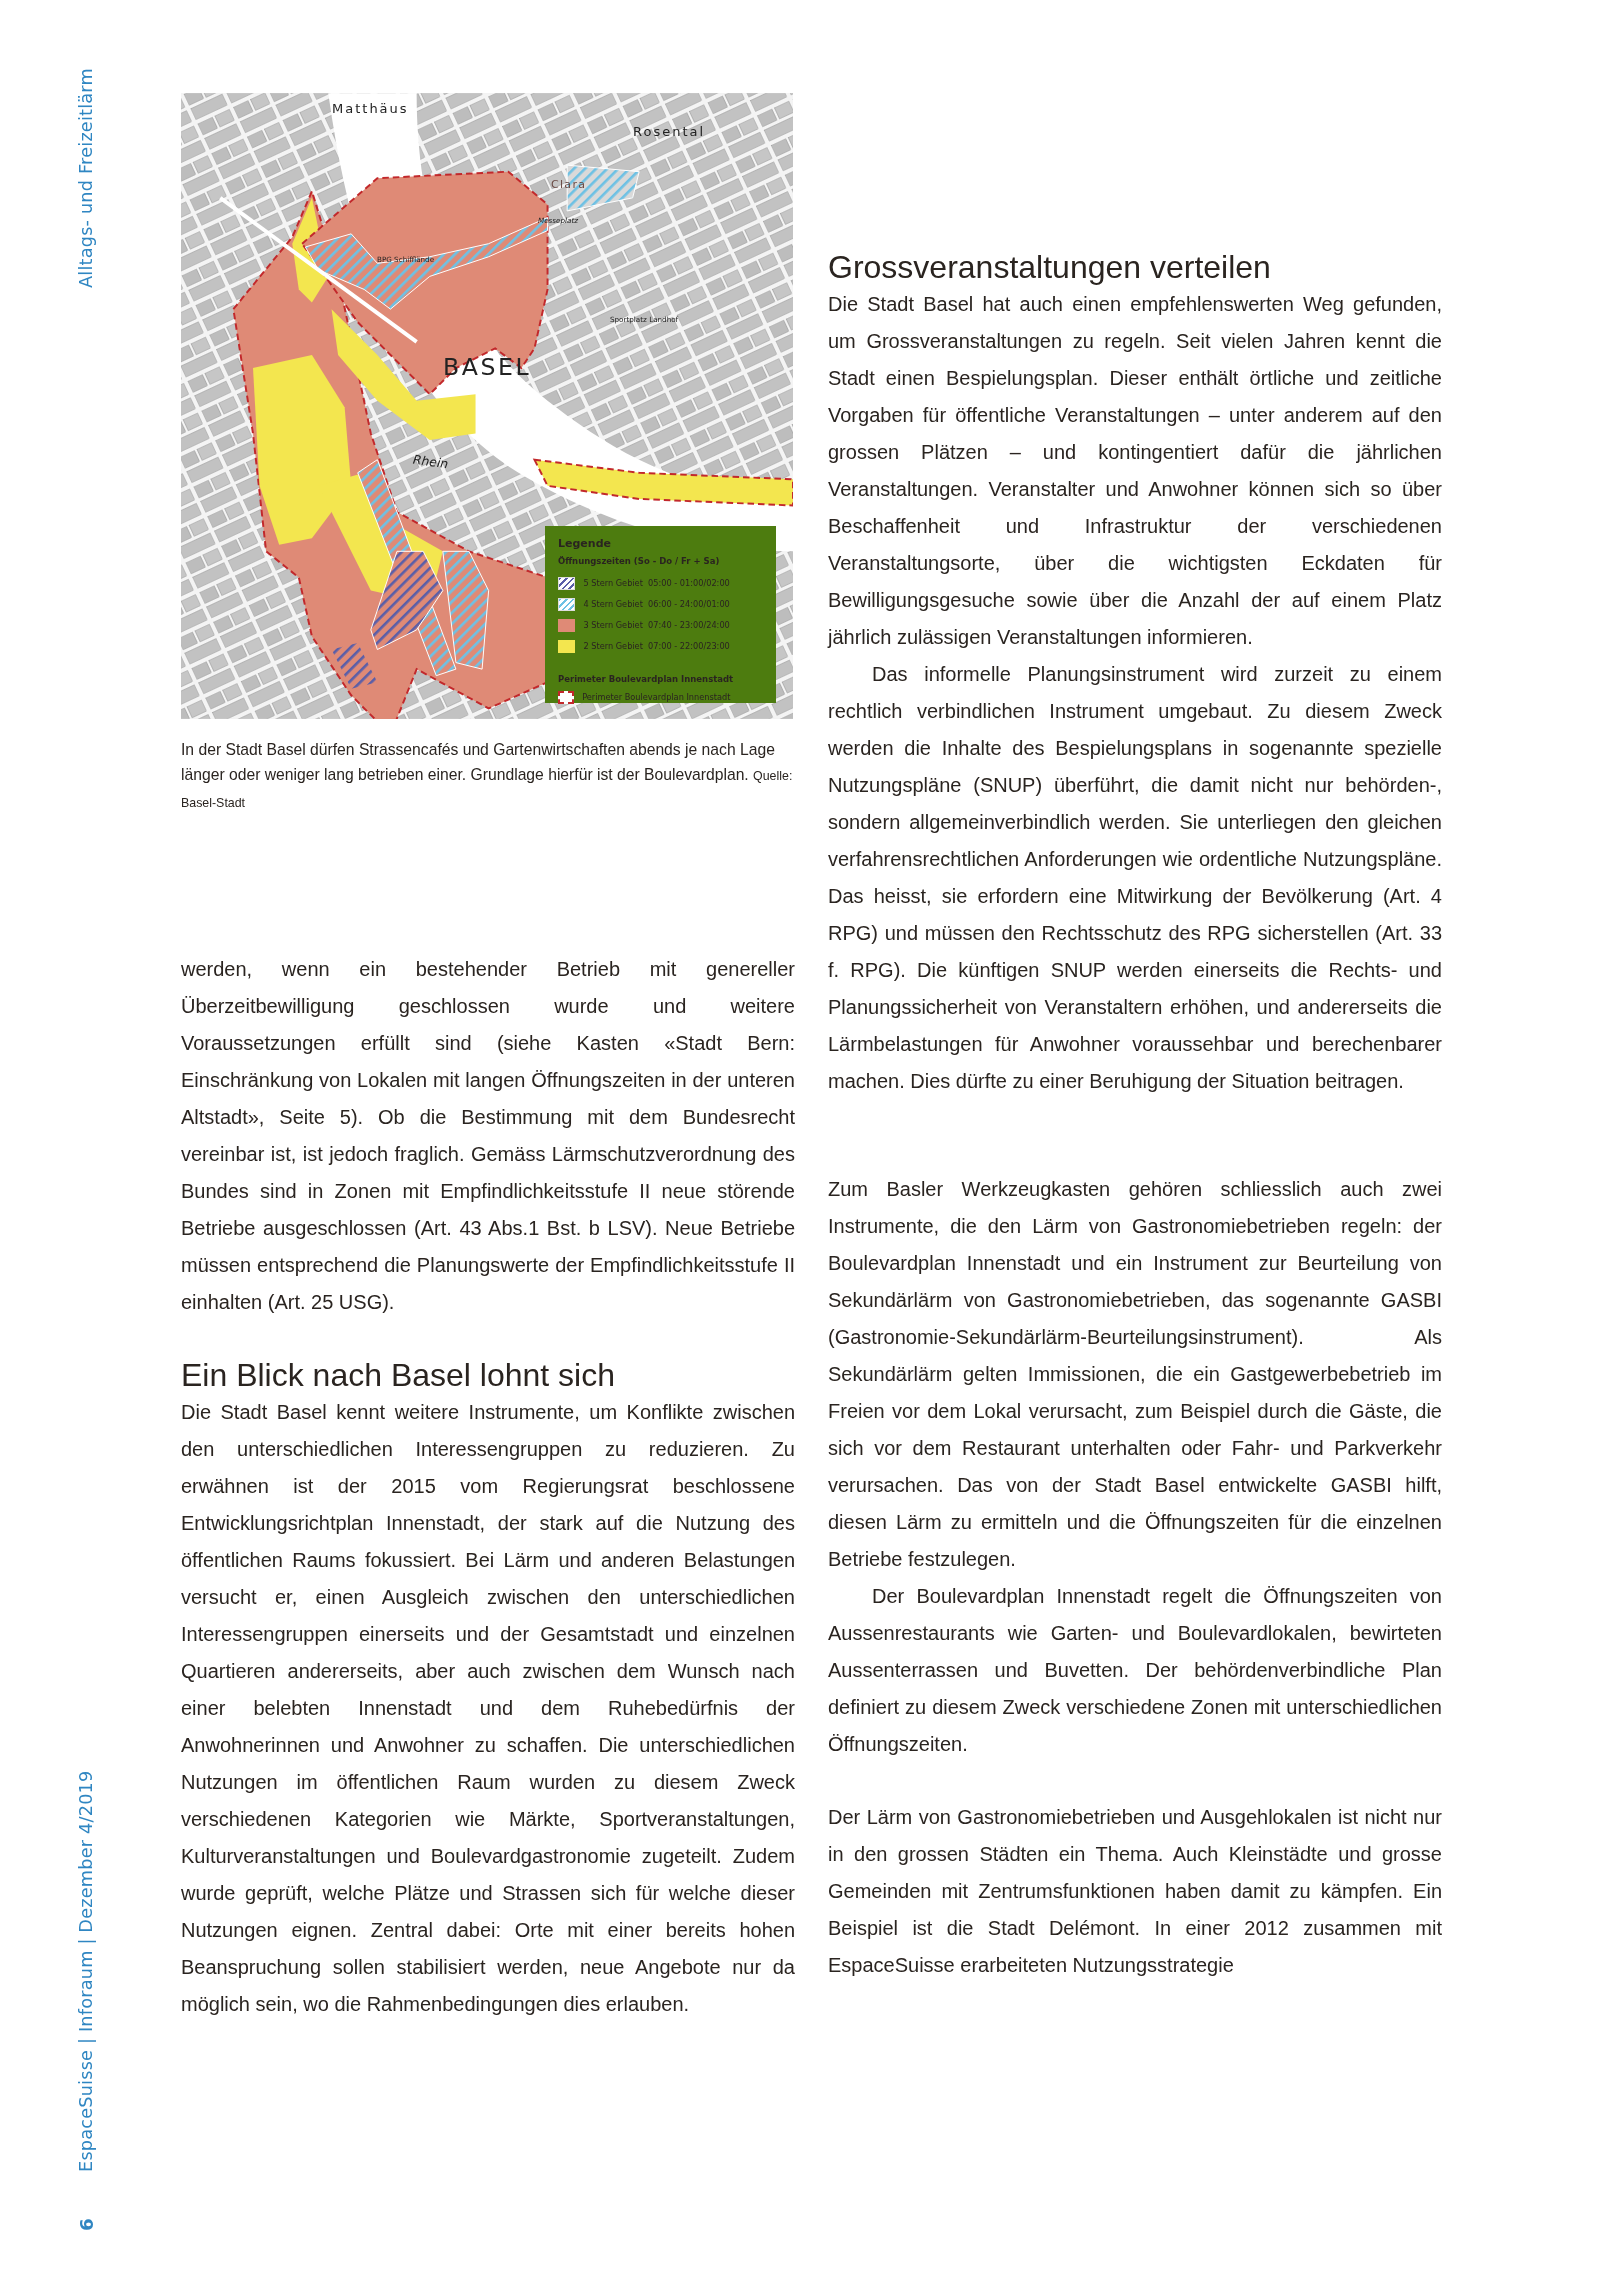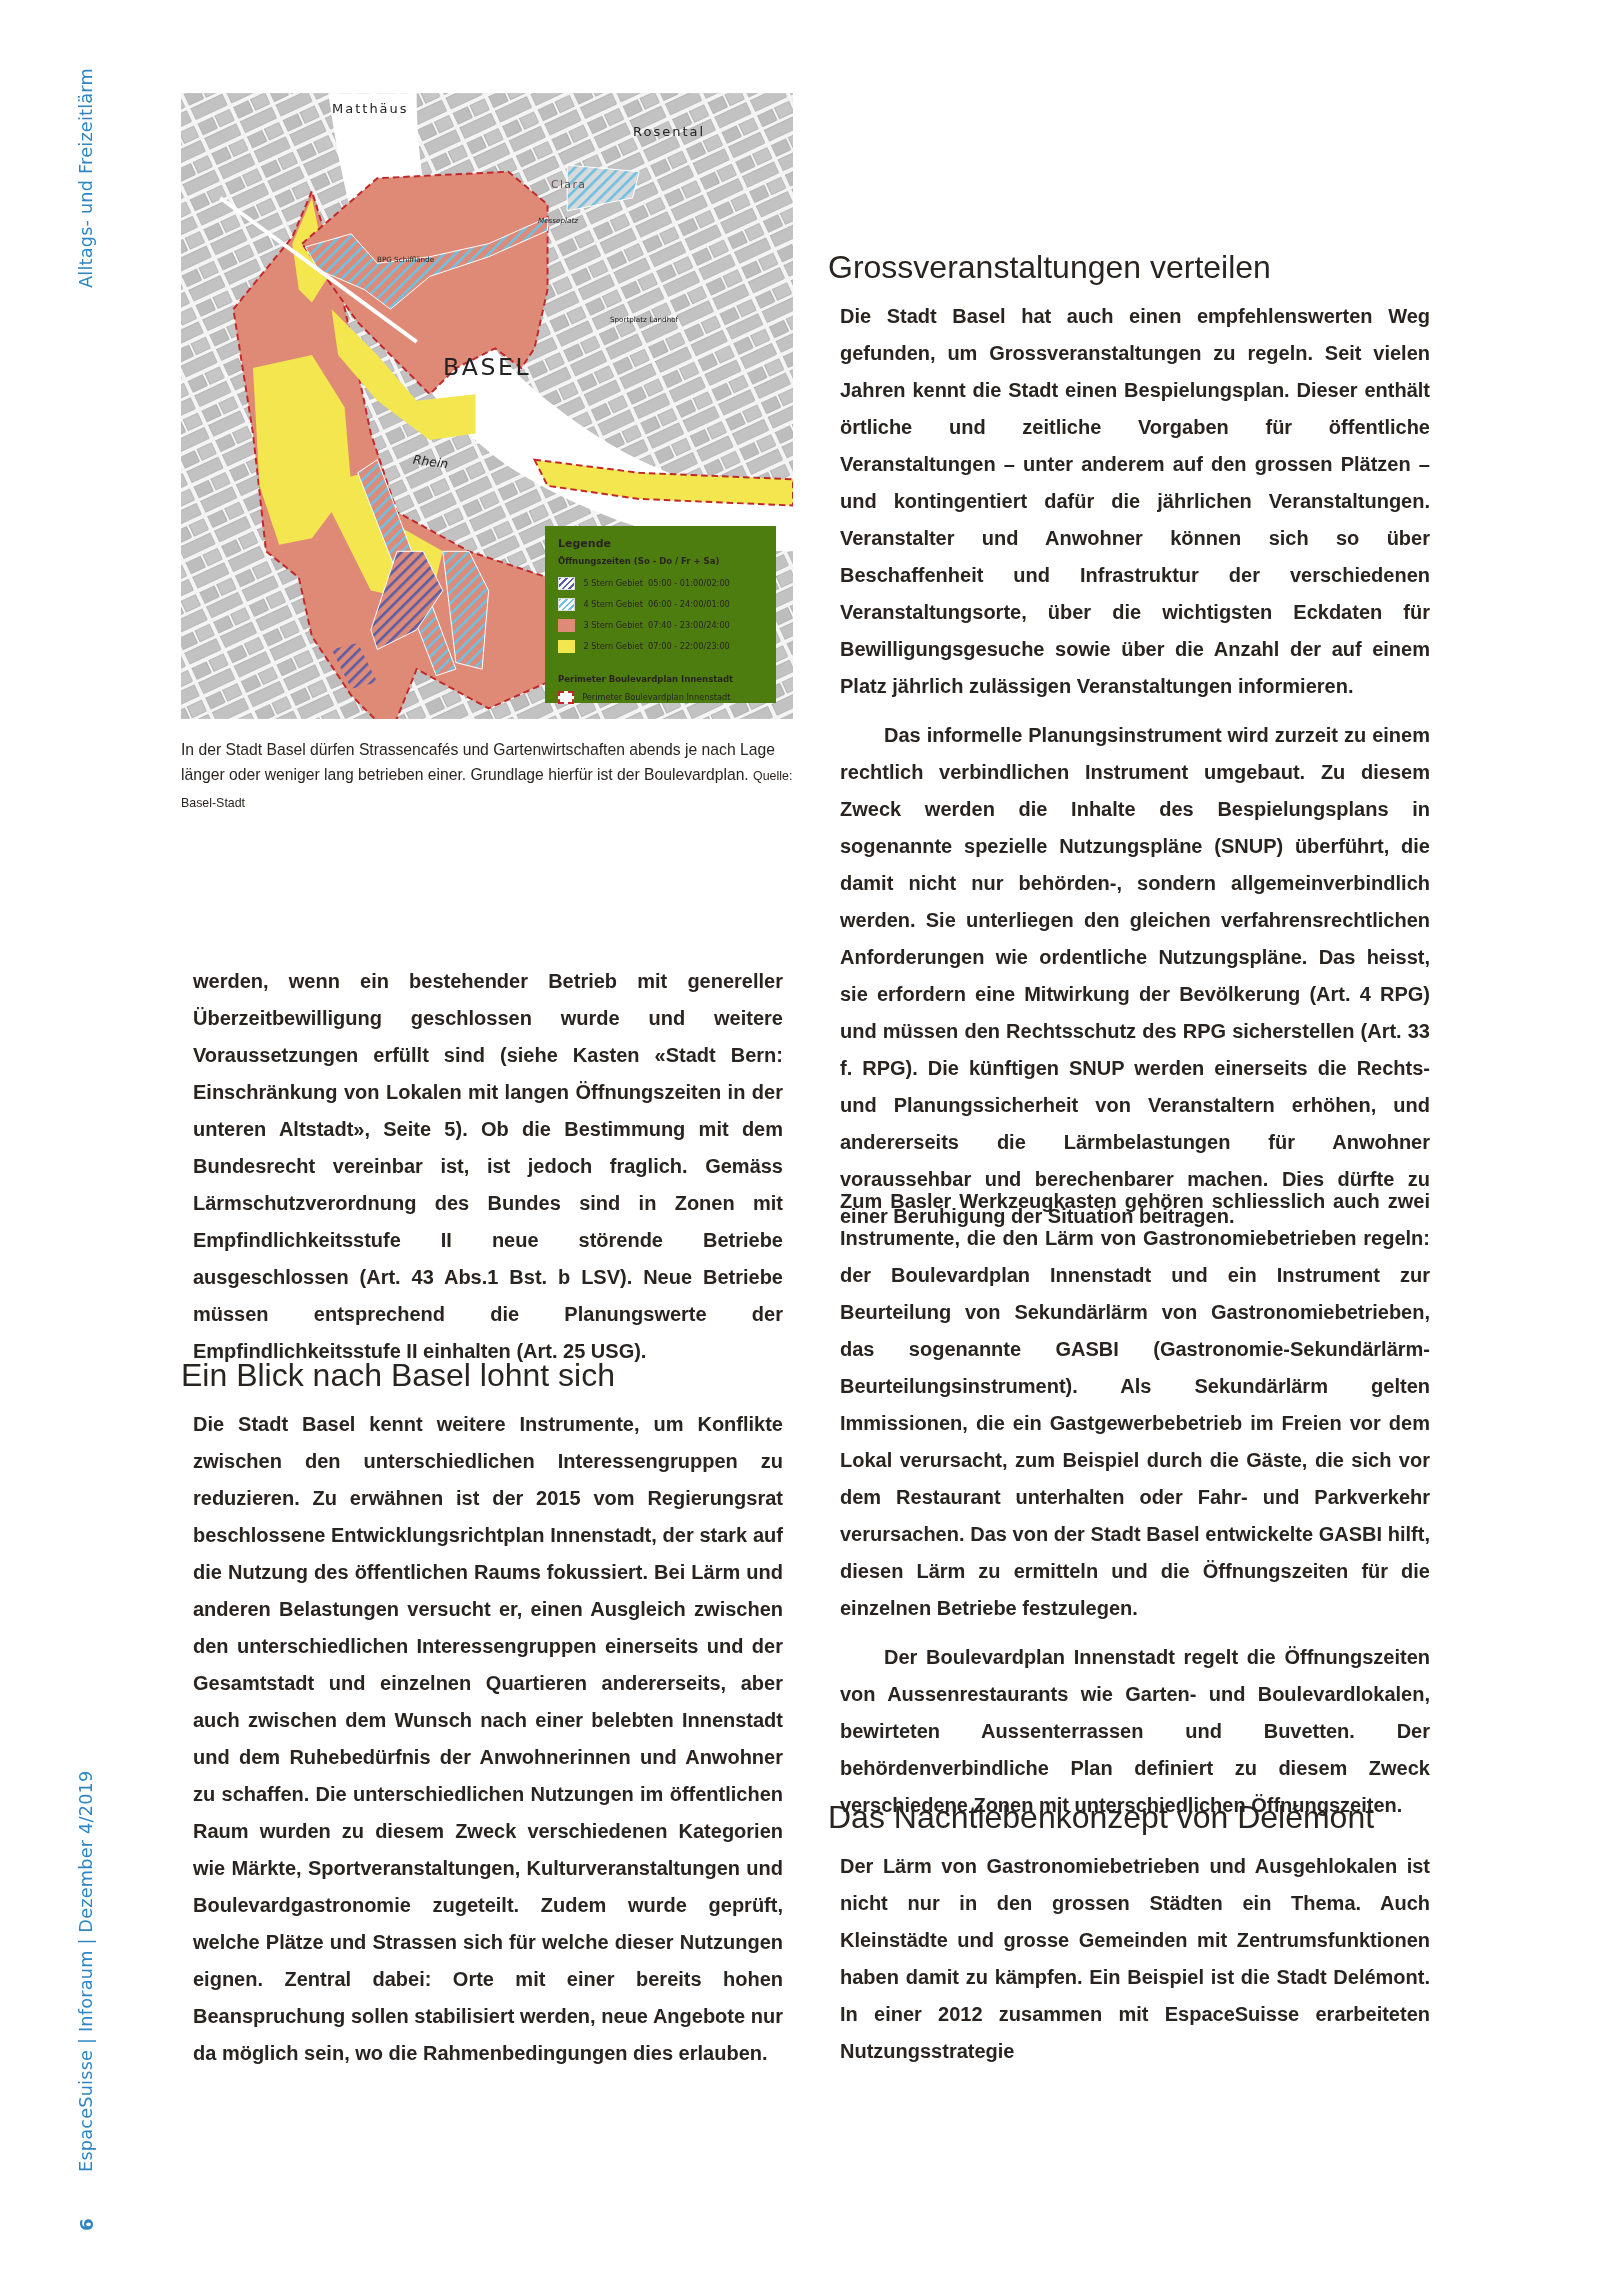--- a/index.html
+++ b/index.html
@@ -43,21 +43,21 @@
   
   #caption {
     position: absolute; left: 181px; top: 737px; width: 612px;
     font-size: 15.7px; line-height: 25px; color: #2a2420;
     font-family: "Liberation Sans", sans-serif;
   }
   #caption .source { font-size: 12.4px; }
 
   
   .col { position: absolute; width: 614px; font-size: 20px; line-height: 37px; color: #2a2420; text-align: justify; font-family: "Liberation Sans", sans-serif; }
-  .col p { margin: 12px; font-weight: bold; }
+  .col p { margin: 0; }
   .col p.indent { text-indent: 44px; }
   .col h2 { margin: 0; font-weight: normal; font-size: 32px; line-height: 37px; color: #2a2420; font-family: "Liberation Sans", sans-serif; }
   #col-left-1 { left: 181px; top: 951px; }
   #col-left-2 { left: 181px; top: 1357px; }
   #col-right-1 { left: 828px; top: 249px; }
   #col-right-2 { left: 828px; top: 1171px; }
   #col-right-3 { left: 828px; top: 1799px; }
 </style>
 </head>
 <body>
@@ -168,16 +168,15 @@
 <div id="col-right-1" class="col">
   <h2>Grossveranstaltungen verteilen</h2>
   <p>Die Stadt Basel hat auch einen empfehlenswerten Weg gefunden, um Grossveranstaltungen zu regeln. Seit vielen Jahren kennt die Stadt einen Bespielungsplan. Dieser enthält örtliche und zeitliche Vorgaben für öffentliche Veranstaltungen – unter anderem auf den grossen Plätzen – und kontingentiert dafür die jährlichen Veranstaltungen. Veranstalter und Anwohner können sich so über Beschaffenheit und Infrastruktur der verschiedenen Veranstaltungsorte, über die wichtigsten Eckdaten für Bewilligungsgesuche sowie über die Anzahl der auf einem Platz jährlich zulässigen Veranstaltungen informieren.</p>
   <p class="indent">Das informelle Planungsinstrument wird zurzeit zu einem rechtlich verbindlichen Instrument umgebaut. Zu diesem Zweck werden die Inhalte des Bespielungsplans in sogenannte spezielle Nutzungspläne (SNUP) überführt, die damit nicht nur behörden-, sondern allgemeinverbindlich werden. Sie unterliegen den gleichen verfahrensrechtlichen Anforderungen wie ordentliche Nutzungspläne. Das heisst, sie erfordern eine Mitwirkung der Bevölkerung (Art. 4 RPG) und müssen den Rechtsschutz des RPG sicherstellen (Art. 33 f. RPG). Die künftigen SNUP werden einerseits die Rechts- und Planungssicherheit von Veranstaltern erhöhen, und andererseits die Lärmbelastungen für Anwohner voraussehbar und berechenbarer machen. Dies dürfte zu einer Beruhigung der Situation beitragen.</p>
 </div>
 <div id="col-right-2" class="col">
   <p>Zum Basler Werkzeugkasten gehören schliesslich auch zwei Instrumente, die den Lärm von Gastronomiebetrieben regeln: der Boulevardplan Innenstadt und ein Instrument zur Beurteilung von Sekundärlärm von Gastronomiebetrieben, das sogenannte GASBI (Gastronomie-Sekundärlärm-Beurteilungsinstrument). Als Sekundärlärm gelten Immissionen, die ein Gastgewerbebetrieb im Freien vor dem Lokal verursacht, zum Beispiel durch die Gäste, die sich vor dem Restaurant unterhalten oder Fahr- und Parkverkehr verursachen. Das von der Stadt Basel entwickelte GASBI hilft, diesen Lärm zu ermitteln und die Öffnungszeiten für die einzelnen Betriebe festzulegen.</p>
   <p class="indent">Der Boulevardplan Innenstadt regelt die Öffnungszeiten von Aussenrestaurants wie Garten- und Boulevardlokalen, bewirteten Aussenterrassen und Buvetten. Der behördenverbindliche Plan definiert zu diesem Zweck verschiedene Zonen mit unterschiedlichen Öffnungszeiten.</p>
 </div>
 <div id="col-right-3" class="col">
-  <h2>Das Nachtlebenkonzept von Delémont</h2>
   <p>Der Lärm von Gastronomiebetrieben und Ausgehlokalen ist nicht nur in den grossen Städten ein Thema. Auch Kleinstädte und grosse Gemeinden mit Zentrumsfunktionen haben damit zu kämpfen. Ein Beispiel ist die Stadt Delémont. In einer 2012 zusammen mit EspaceSuisse erarbeiteten Nutzungsstrategie</p>
 </div>
 
 
 </body></html>

